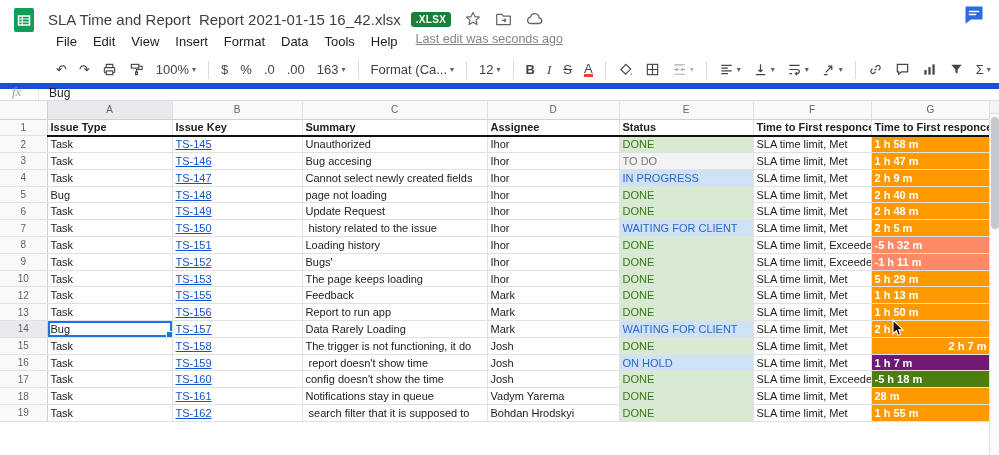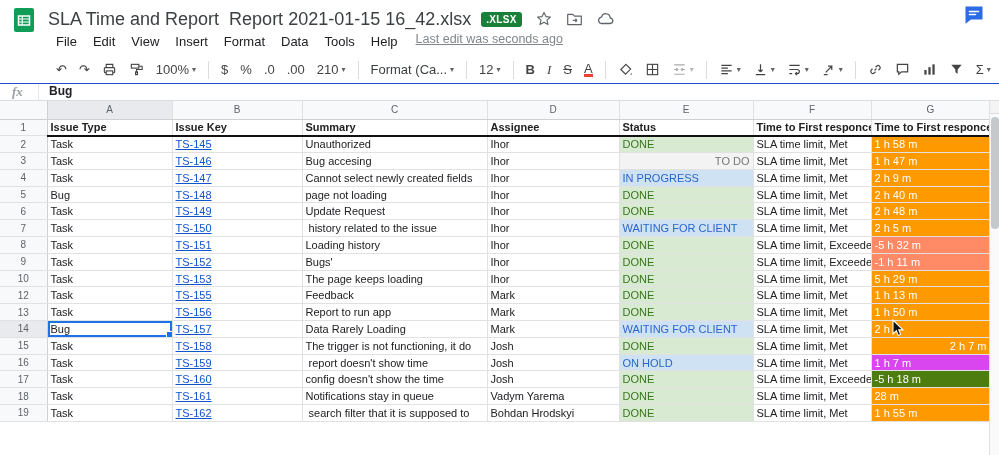--- a/index.html
+++ b/index.html
@@ -4,21 +4,21 @@
 <style>
   * { margin:0; padding:0; box-sizing:border-box; }
   html,body { width:999px; height:455px; overflow:hidden; background:#fff;
     font-family:"Liberation Sans", sans-serif; color:#202124; }
 
   
   .header { display:flex; height:56px; }
   .logo-wrap { width:48px; display:flex; justify-content:center; padding-top:7px; }
   .header-right { flex:1; position:relative; }
   .title-row { height:32px; display:flex; align-items:center; gap:10px; padding-top:6px; }
-  .doc-title { font-size:18px; color:#3c4043; white-space:pre; }
+  .doc-title { font-size:15px; color:#3c4043; white-space:pre; }
   .badge { background:#188038; color:#fff; font-size:10px; font-weight:bold;
     padding:2px 5px; border-radius:3px; letter-spacing:.3px; }
   .tb-ic { display:flex; align-items:center; margin-left:4px; cursor:pointer; }
   .chat-ic { position:absolute; top:4px; right:14px; }
   .menu-row { height:24px; display:flex; font-size:13px; }
   .menu-item { padding:2px 8px; border-radius:3px; cursor:pointer; }
   .last-edit { margin-left:10px; font-size:12.5px; color:#80868b; text-decoration:underline; }
 
   
   .toolbar { height:27px; display:flex; align-items:center; padding-left:56px; gap:12px;
@@ -27,41 +27,41 @@
   .sep { width:1px; height:18px; background:#dadce0; }
   .car { font-size:8px; color:#5f6368; }
   .bold-b { font-weight:bold; }
   .ital-i { font-style:italic; font-family:"Liberation Serif", serif; }
   .strike-s { text-decoration:line-through; }
   .tc-a { border-bottom:3px solid #ea4335; line-height:11px; padding-bottom:0px; }
   .disabled { opacity:.45; }
   .fontsel { color:#3c4043; }
 
   
-  .fbar { height:18px; border-top:1px solid #1d4ed8; border-bottom:1px solid #dadce0;
-    display:flex; align-items:flex-start; font-size:12px;font-weight:bold; }
+  .fbar { height:18px; border-top:6px solid #1d4ed8; border-bottom:1px solid #dadce0;
+    display:flex; align-items:flex-end; font-size:12px; }
   .fx { width:38px; padding-left:12px; color:#9aa0a6; font-style:italic;
     font-family:"Liberation Serif", serif; font-size:13px; }
   .fdiv { width:1px; height:100%; background:#e8e8e8; margin-right:10px; }
   .fval { font-size:12px; color:#202124; }
 
   
   .grid-area { position:relative; width:999px; height:354px; overflow:hidden; }
   table { border-collapse:collapse; table-layout:fixed; width:990px; }
   td { height:16.8px; font-size:11px; padding:0 3px; white-space:pre; overflow:hidden;
     border-right:1px solid #e1e1e1; border-bottom:1px solid #e1e1e1; position:relative; }
   .corner { background:#f8f9fa; border-right:1px solid #d0d0d0; border-bottom:1px solid #d0d0d0; }
   .collet { background:#f8f9fa; color:#5f6368; font-size:10px; text-align:center;
     height:18px; border-bottom:1px solid #d0d0d0; cursor:pointer; }
   .rn { background:#f8f9fa; color:#5f6368; font-size:10px; text-align:center;
     border-right:1px solid #d0d0d0; cursor:pointer; }
   .hl { background:#e8eaed; }
   .h { font-weight:bold; border-bottom:2px solid #111; }
   .link { color:#1155cc; text-decoration:underline; cursor:pointer; }
-  .cg { color:#fff; font-weight:normal;margin-left:44px; }
+  .cg { color:#fff; font-weight:bold;margin-left:44px; }
   .sel { box-shadow:inset 0 0 0 2px #1a73e8; }
   .sel::after { content:""; position:absolute; right:-1px; bottom:-1px; width:5px; height:5px;
     background:#1a73e8; border:1px solid #fff; }
 
   
   .vscroll { position:absolute; top:0; right:0; bottom:0; width:10px; background:#fafafa;
     border-left:1px solid #e0e0e0; }
   .vs-box { height:13px; border-bottom:1px solid #dcdcdc; background:#f4f4f4; }
   .vs-thumb { position:absolute; top:16px; left:1px; width:8px; height:112px;
     background:#c6c9cc; border-radius:4px; cursor:pointer; }
@@ -143,21 +143,21 @@
   <span class="tbtn">
       <span>100%</span>
       <span class="car">▾</span>
     </span>
   <span class="sep"></span>
   <span class="tbtn">$</span>
   <span class="tbtn">%</span>
   <span class="tbtn">.0</span>
   <span class="tbtn">.00</span>
   <span class="tbtn">
-      <span>210</span>
+      <span>163</span>
       <span class="car">▾</span>
     </span>
   <span class="sep"></span>
   <span class="tbtn fontsel">
       <span>Format (Ca...</span>
       <span class="car">▾</span>
     </span>
   <span class="sep"></span>
   <span class="tbtn">
       <span>12</span>
@@ -294,21 +294,21 @@
           <td class="" style="background: rgb(217, 234, 211); color: rgb(56, 118, 29);">DONE</td>
           <td class="">SLA time limit, Met</td>
           <td class="cg" style="background: rgb(255, 153, 0);">1 h 58 m</td>
         </tr>
         <tr>
           <td class="rn">3</td>
           <td class="">Task</td>
           <td class="link">TS-146</td>
           <td class="">Bug accesing</td>
           <td class="">Ihor</td>
-          <td class="" style="background: rgb(243, 243, 243); color: rgb(119, 119, 119); text-align: right;">TO DO</td>
+          <td class="" style="background: rgb(243, 243, 243); color: rgb(119, 119, 119);">TO DO</td>
           <td class="">SLA time limit, Met</td>
           <td class="cg" style="background: rgb(255, 153, 0);">1 h 47 m</td>
         </tr>
         <tr>
           <td class="rn">4</td>
           <td class="">Task</td>
           <td class="link">TS-147</td>
           <td class="">Cannot select newly created fields</td>
           <td class="">Ihor</td>
           <td class="" style="background: rgb(207, 226, 243); color: rgb(42, 102, 201);">IN PROGRESS</td>
@@ -416,21 +416,21 @@
           <td class="cg" style="background: rgb(255, 153, 0); text-align: right;">2 h 7 m</td>
         </tr>
         <tr>
           <td class="rn">16</td>
           <td class="">Task</td>
           <td class="link">TS-159</td>
           <td class=""> report doesn't show time</td>
           <td class="">Josh</td>
           <td class="" style="background: rgb(207, 226, 243); color: rgb(42, 102, 201);">ON HOLD</td>
           <td class="">SLA time limit, Met</td>
-          <td class="cg" style="background: #d946ef;">1 h 7 m</td>
+          <td class="cg" style="background: #701a75;">1 h 7 m</td>
         </tr>
         <tr>
           <td class="rn">17</td>
           <td class="">Task</td>
           <td class="link">TS-160</td>
           <td class="">config doesn't show the time</td>
           <td class="">Josh</td>
           <td class="" style="background: rgb(217, 234, 211); color: rgb(56, 118, 29);">DONE</td>
           <td class="">SLA time limit, Exceeded</td>
           <td class="cg" style="background: #4d7c0f;">-5 h 18 m</td>

